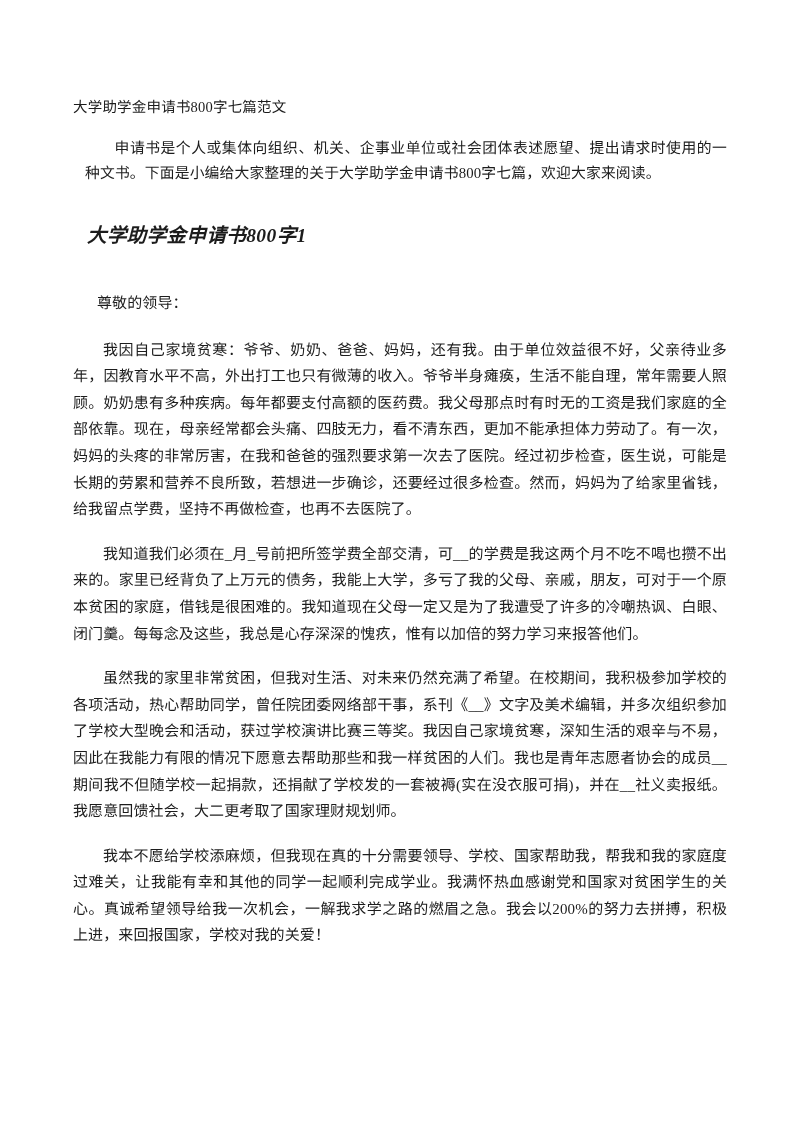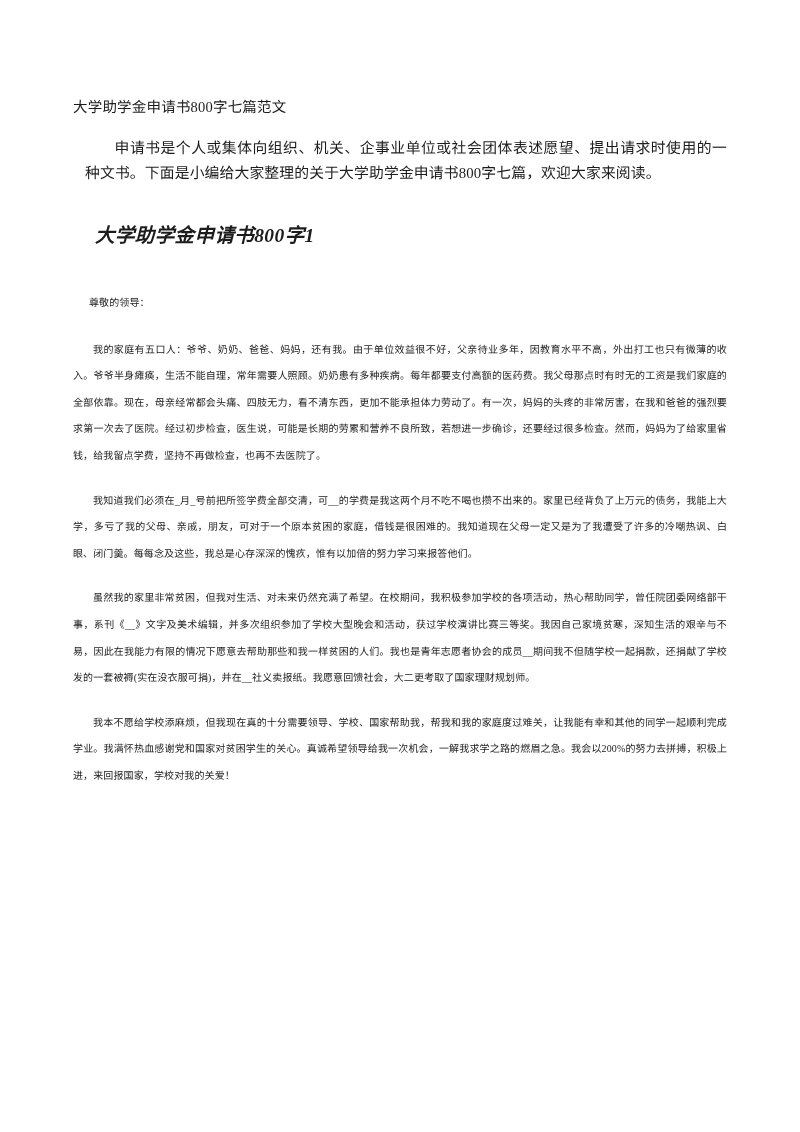--- a/index.html
+++ b/index.html
@@ -46,27 +46,27 @@
     text-indent: 2em;
     margin: 0 0 36px 12px;
     letter-spacing: 0.15px;
   }
   
   .section-heading {
     font-size: 19.5px;
     font-weight: bold;
     font-style: italic;
     line-height: 28px;
-    margin: 0 0 40px 16px;
+    margin: 0 0 40px 8px;
     padding-left: 6px;
     letter-spacing: 0.4px;
   }
   
   .para {
-    font-size: 10px;
+    font-size: 15px;
     line-height: 26.6px;
     text-align: justify;
     text-justify: inter-ideograph;
     text-indent: 2em;
     margin: 0 0 18px 0;
     letter-spacing: 0.12px;
   }
   .para.salutation {
     text-indent: 1.6em;
     margin-bottom: 20px;
@@ -85,21 +85,21 @@
     <p class="doc-title">大学助学金申请书800字七篇范文</p>
 
     <p class="intro">申请书是个人或集体向组织、机关、企事业单位或社会团体表述愿望、提出请求时使用的一种文书。下面是小编给大家整理的关于大学助学金申请书800字七篇，欢迎大家来阅读。</p>
 
     <h2 class="section-heading">大学助学金申请书800字1</h2>
 
     <p class="para salutation">尊敬的领导：</p>
 
 
 
-    <p class="para">我的家庭有五口人：爷爷、奶奶、爸爸、妈妈，还有我。由于单位效益很不好，父亲待业多年，因教育水平不高，外出打工也只有微薄的收入。爷爷半身瘫痪，生活不能自理，常年需要人照顾。奶奶患有多种疾病。每年都要支付高额的医药费。我父母那点时有时无的工资是我们家庭的全部依靠。现在，母亲经常都会头痛、四肢无力，看不清东西，更加不能承担体力劳动了。有一次，妈妈的头疼的非常厉害，在我和爸爸的强烈要求第一次去了医院。经过初步检查，医生说，可能是长期的劳累和营养不良所致，若想进一步确诊，还要经过很多检查。然而，妈妈为了给家里省钱，给我留点学费，坚持不再做检查，也再不去医院了。</p>
+    <p class="para">我因自己家境贫寒：爷爷、奶奶、爸爸、妈妈，还有我。由于单位效益很不好，父亲待业多年，因教育水平不高，外出打工也只有微薄的收入。爷爷半身瘫痪，生活不能自理，常年需要人照顾。奶奶患有多种疾病。每年都要支付高额的医药费。我父母那点时有时无的工资是我们家庭的全部依靠。现在，母亲经常都会头痛、四肢无力，看不清东西，更加不能承担体力劳动了。有一次，妈妈的头疼的非常厉害，在我和爸爸的强烈要求第一次去了医院。经过初步检查，医生说，可能是长期的劳累和营养不良所致，若想进一步确诊，还要经过很多检查。然而，妈妈为了给家里省钱，给我留点学费，坚持不再做检查，也再不去医院了。</p>
 
     <p class="para">我知道我们必须在_月_号前把所签学费全部交清，可__的学费是我这两个月不吃不喝也攒不出来的。家里已经背负了上万元的债务，我能上大学，多亏了我的父母、亲戚，朋友，可对于一个原本贫困的家庭，借钱是很困难的。我知道现在父母一定又是为了我遭受了许多的冷嘲热讽、白眼、闭门羹。每每念及这些，我总是心存深深的愧疚，惟有以加倍的努力学习来报答他们。</p>
 
     <p class="para">虽然我的家里非常贫困，但我对生活、对未来仍然充满了希望。在校期间，我积极参加学校的各项活动，热心帮助同学，曾任院团委网络部干事，系刊《__》文字及美术编辑，并多次组织参加了学校大型晚会和活动，获过学校演讲比赛三等奖。我因自己家境贫寒，深知生活的艰辛与不易，因此在我能力有限的情况下愿意去帮助那些和我一样贫困的人们。我也是青年志愿者协会的成员__期间我不但随学校一起捐款，还捐献了学校发的一套被褥(实在没衣服可捐)，并在__社义卖报纸。我愿意回馈社会，大二更考取了国家理财规划师。</p>
 
     <p class="para">我本不愿给学校添麻烦，但我现在真的十分需要领导、学校、国家帮助我，帮我和我的家庭度过难关，让我能有幸和其他的同学一起顺利完成学业。我满怀热血感谢党和国家对贫困学生的关心。真诚希望领导给我一次机会，一解我求学之路的燃眉之急。我会以200%的努力去拼搏，积极上进，来回报国家，学校对我的关爱！</p>
 
   </div>
 </div>
 

